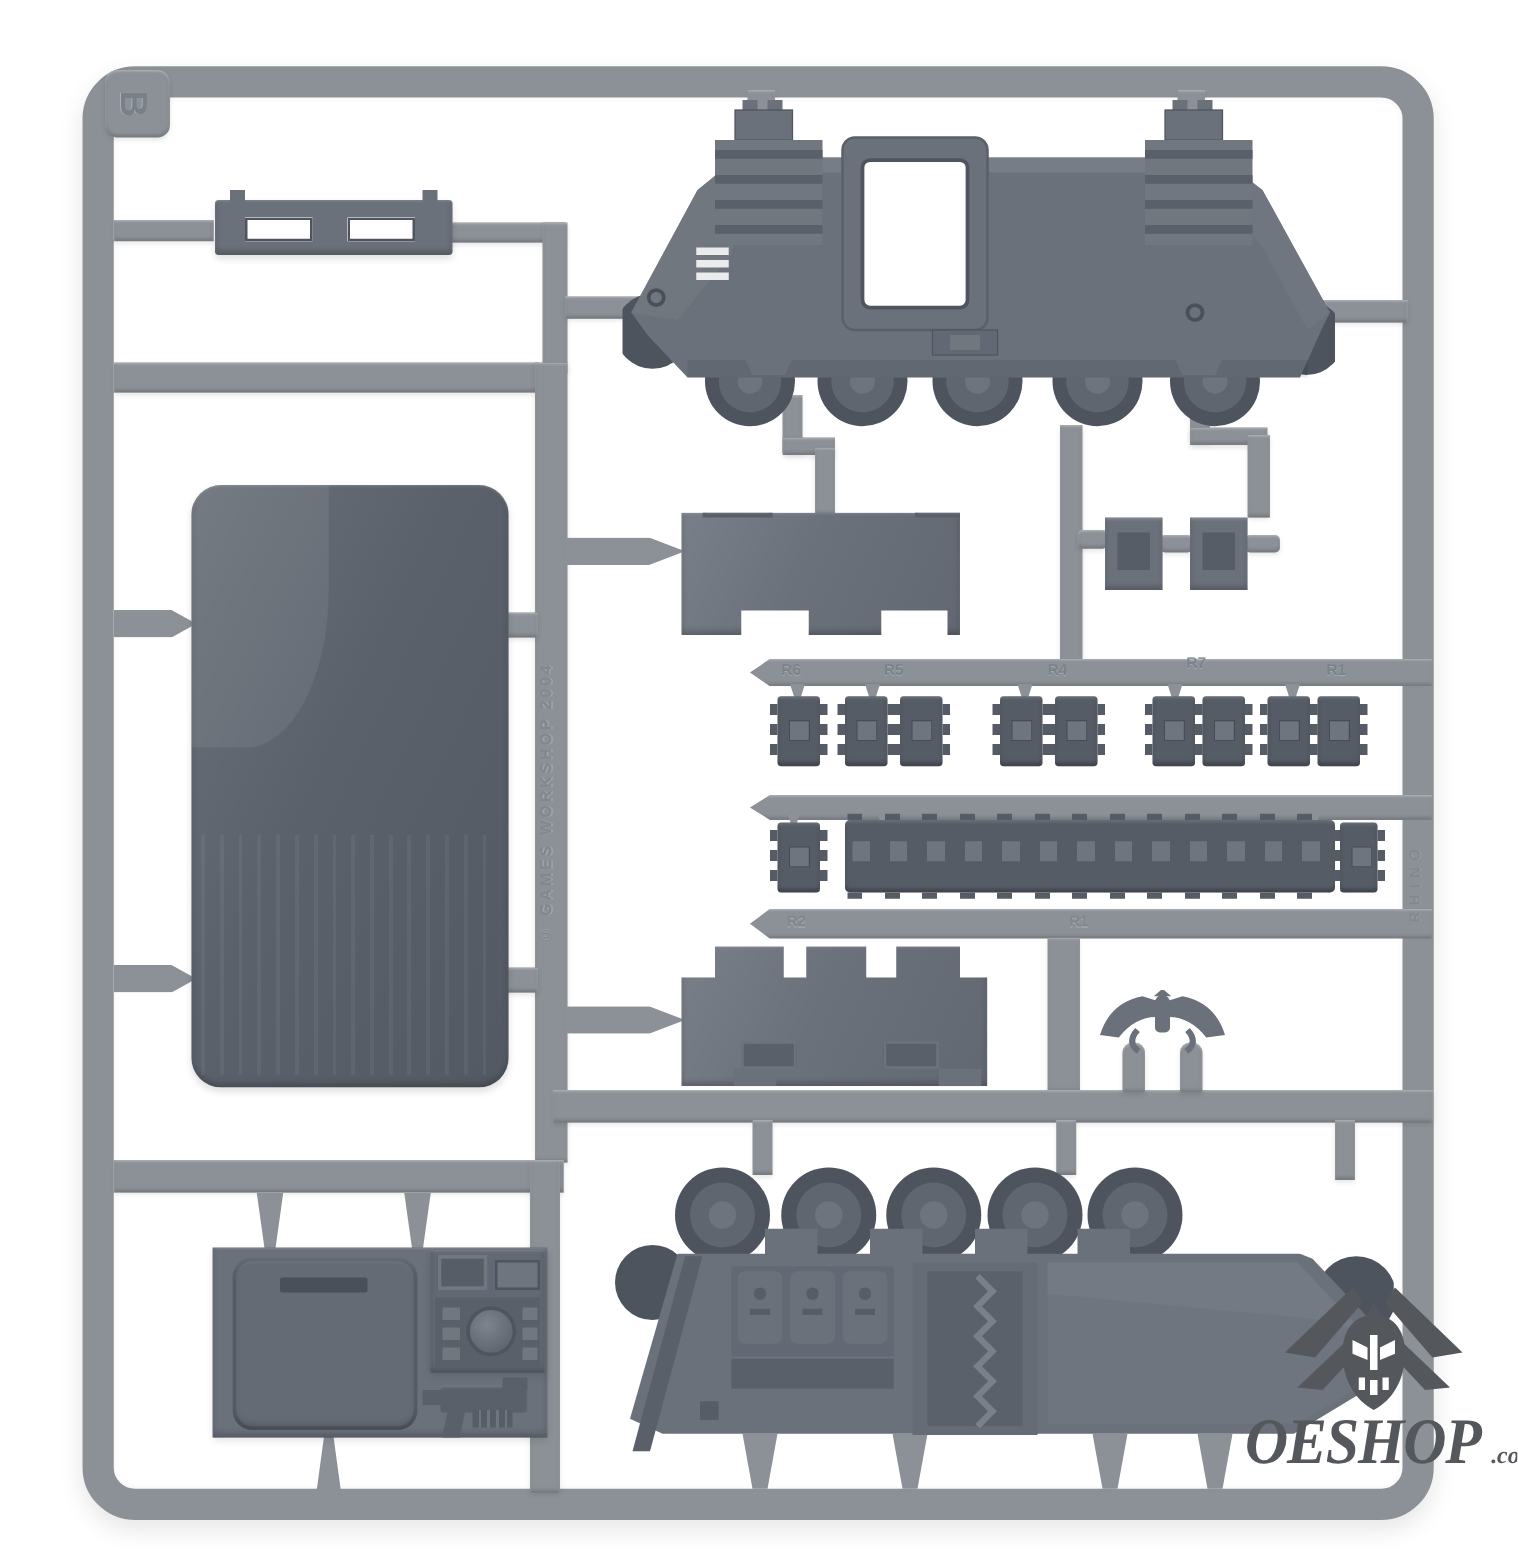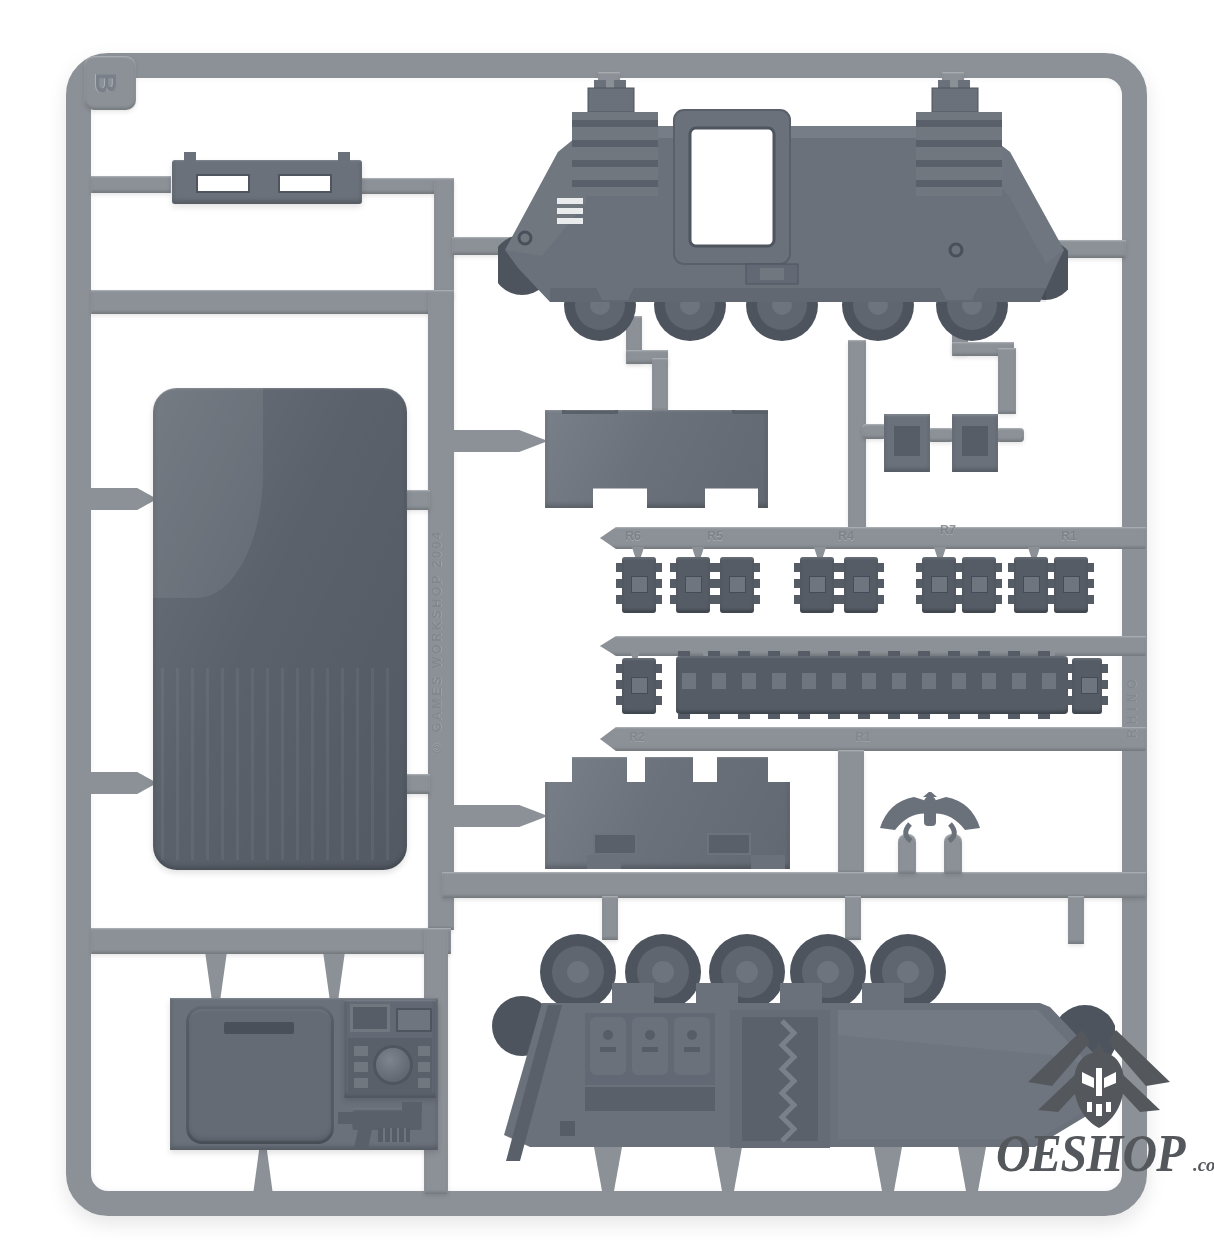--- a/index.html
+++ b/index.html
@@ -109,21 +109,21 @@
   <div class="bar gl" style="left:400px;top:1042px;width:26px;height:18px;"></div>
 
   <div class="bar" style="left:598px;top:72px;width:22px;height:24px;"></div>
   <div class="bar" style="left:942px;top:72px;width:22px;height:24px;"></div>
 
   <span class="emb vtext" style="left:430px;top:455px;height:300px;font-size:12.5px;letter-spacing:2.5px;opacity:.55;">© GAMES WORKSHOP 2004</span>
   <span class="emb vtext" style="left:1125px;top:548px;height:190px;font-size:12px;letter-spacing:5px;opacity:.45;">RHINO</span>
   <span class="emb" style="left:616px;top:529px;width:34px;font-size:12.5px;opacity:.8;text-align:center;">R6</span>
   <span class="emb" style="left:698px;top:529px;width:34px;font-size:12.5px;opacity:.8;text-align:center;">R5</span>
   <span class="emb" style="left:820px;top:529px;width:34px;font-size:12.5px;opacity:.8;text-align:right;">R4</span>
-  <span class="emb" style="left:940px;top:523px;width:34px;font-size:12.5px;opacity:.8;">R7</span>
+  <span class="emb" style="left:940px;top:523px;width:34px;font-size:12.5px;opacity:.8;text-align:center;">R7</span>
   <span class="emb" style="left:1052px;top:529px;width:34px;font-size:12.5px;opacity:.8;text-align:center;">R1</span>
   <span class="emb" style="left:620px;top:730px;width:34px;font-size:12px;opacity:.55;text-align:center;">R2</span>
   <span class="emb" style="left:846px;top:730px;width:34px;font-size:12px;opacity:.55;text-align:center;">R1</span>
 
   <div class="piece" style="left:172px;top:160px;width:190px;height:44px;border-radius:3px;">
     <div class="abs" style="left:24px;top:14px;width:54px;height:19px;background:#fff;box-shadow:inset 0 0 0 2px #4e555f;"></div>
     <div class="abs" style="left:106px;top:14px;width:54px;height:19px;background:#fff;box-shadow:inset 0 0 0 2px #4e555f;"></div>
     <div class="abs" style="left:12px;top:-8px;width:12px;height:10px;background:var(--c-part);"></div>
     <div class="abs" style="left:166px;top:-8px;width:12px;height:10px;background:var(--c-part);"></div>
   </div>

